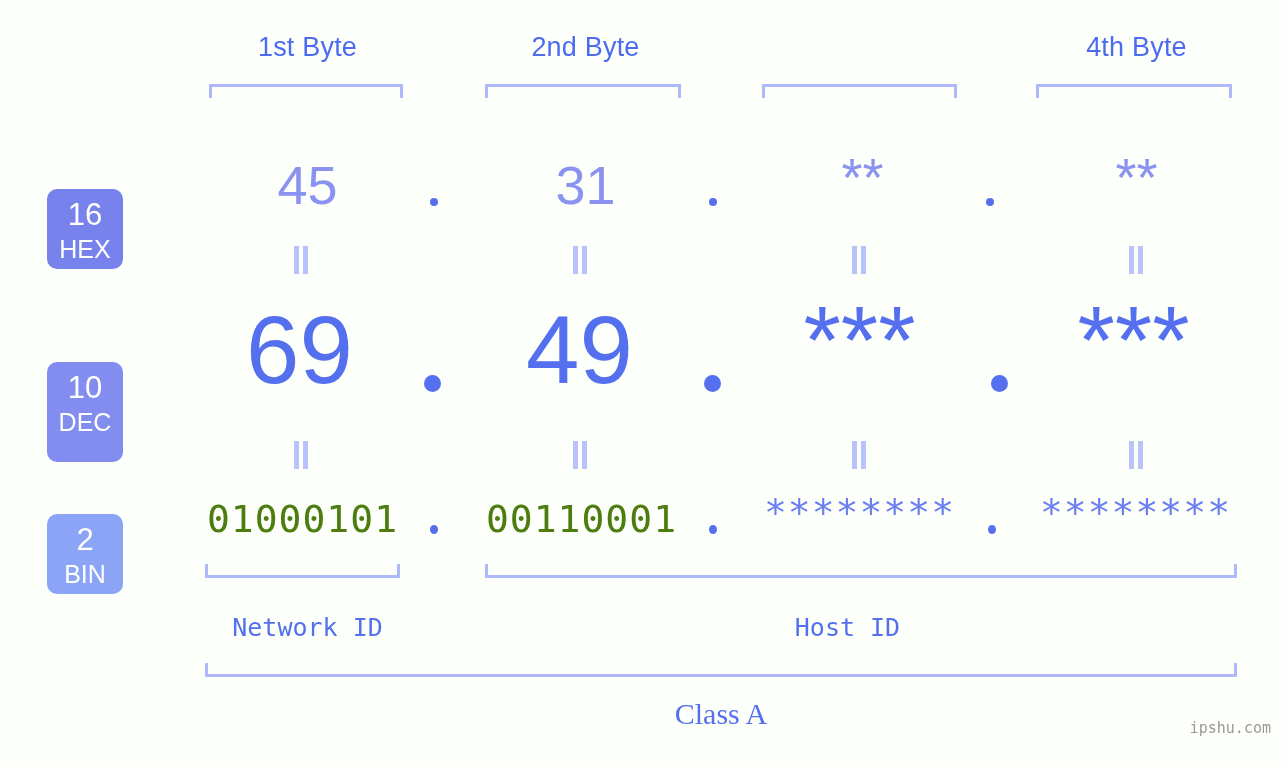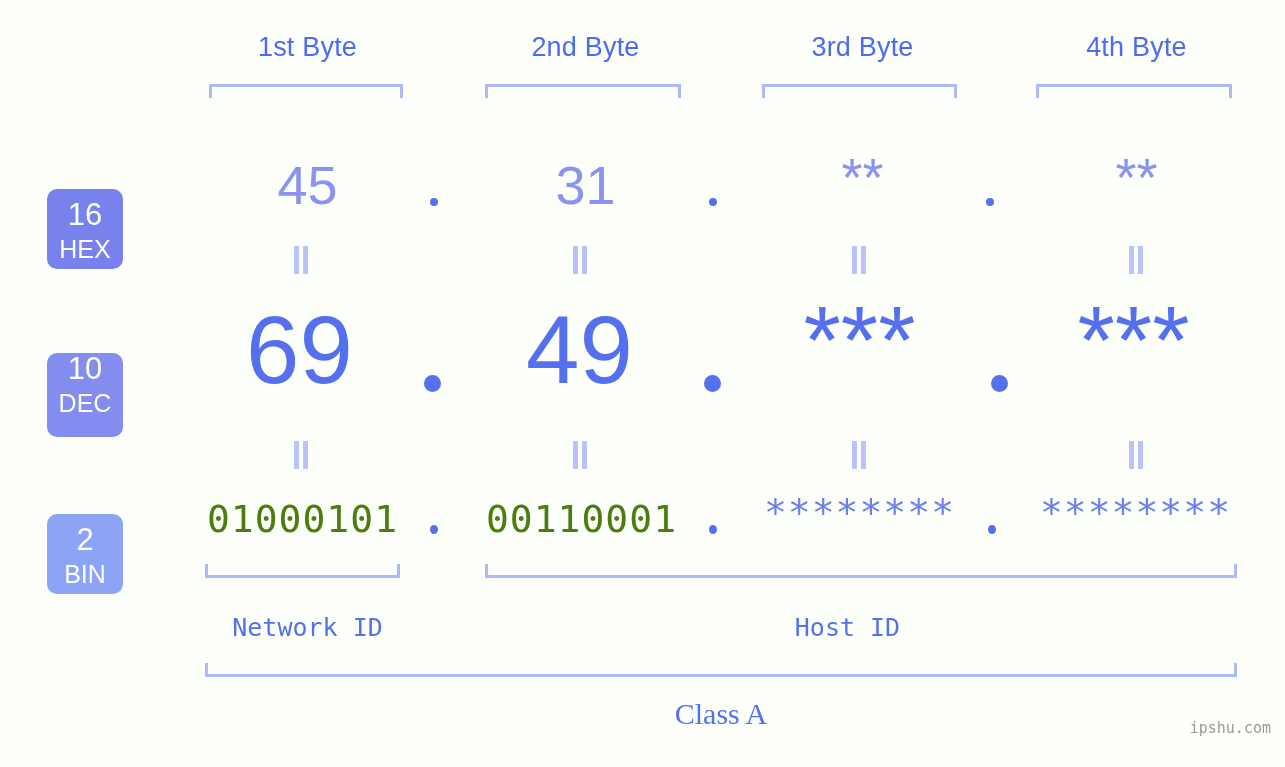--- a/index.html
+++ b/index.html
@@ -68,21 +68,21 @@
     display: block;
     font-weight: 400;
     line-height: 1;
   }
   .badge .nm {
     display: block;
     line-height: 1;
   }
 
   #badge-hex { top: 156px; height: 80px; padding-top: 10px; background: #7882ec; }
-  #badge-dec { top: 320px; height: 84px; padding-top: 0; background: #838cef; }
+  #badge-dec { top: 329px; height: 100px; padding-top: 10px; background: #838cef; }
   #badge-bin { top: 481px; height: 80px; padding-top: 10px; background: #8ba4f5; }
 
   #badge-hex .num, #badge-dec .num, #badge-bin .num { font-size: 31px; }
   #badge-hex .nm,  #badge-dec .nm,  #badge-bin .nm  { font-size: 25px; margin-top: 7px; }
 
   
   .cell {
     position: absolute;
     text-align: center;
     white-space: nowrap;
@@ -166,21 +166,20 @@
     font-family: "DejaVu Sans Mono", monospace;
   }
 </style>
 </head>
 <body>
 
 <div id="stage">
 
   <div class="byte-header" style="left:200px; width:215px;">1st Byte</div>
   <div class="byte-header" style="left:478px; width:215px;">2nd Byte</div>
-  <div class="byte-header" style="left:755px; width:215px;">3rd Byte</div>
   <div class="byte-header" style="left:1029px; width:215px;">4th Byte</div>
 
   <div class="bracket-down" style="left:209px; top:84px; width:194px;"></div>
   <div class="bracket-down" style="left:485px; top:84px; width:196px;"></div>
   <div class="bracket-down" style="left:762px; top:84px; width:195px;"></div>
   <div class="bracket-down" style="left:1036px; top:84px; width:196px;"></div>
 
   <div class="badge" id="badge-hex">
     <span class="num">16</span>
     <span class="nm">HEX</span>

